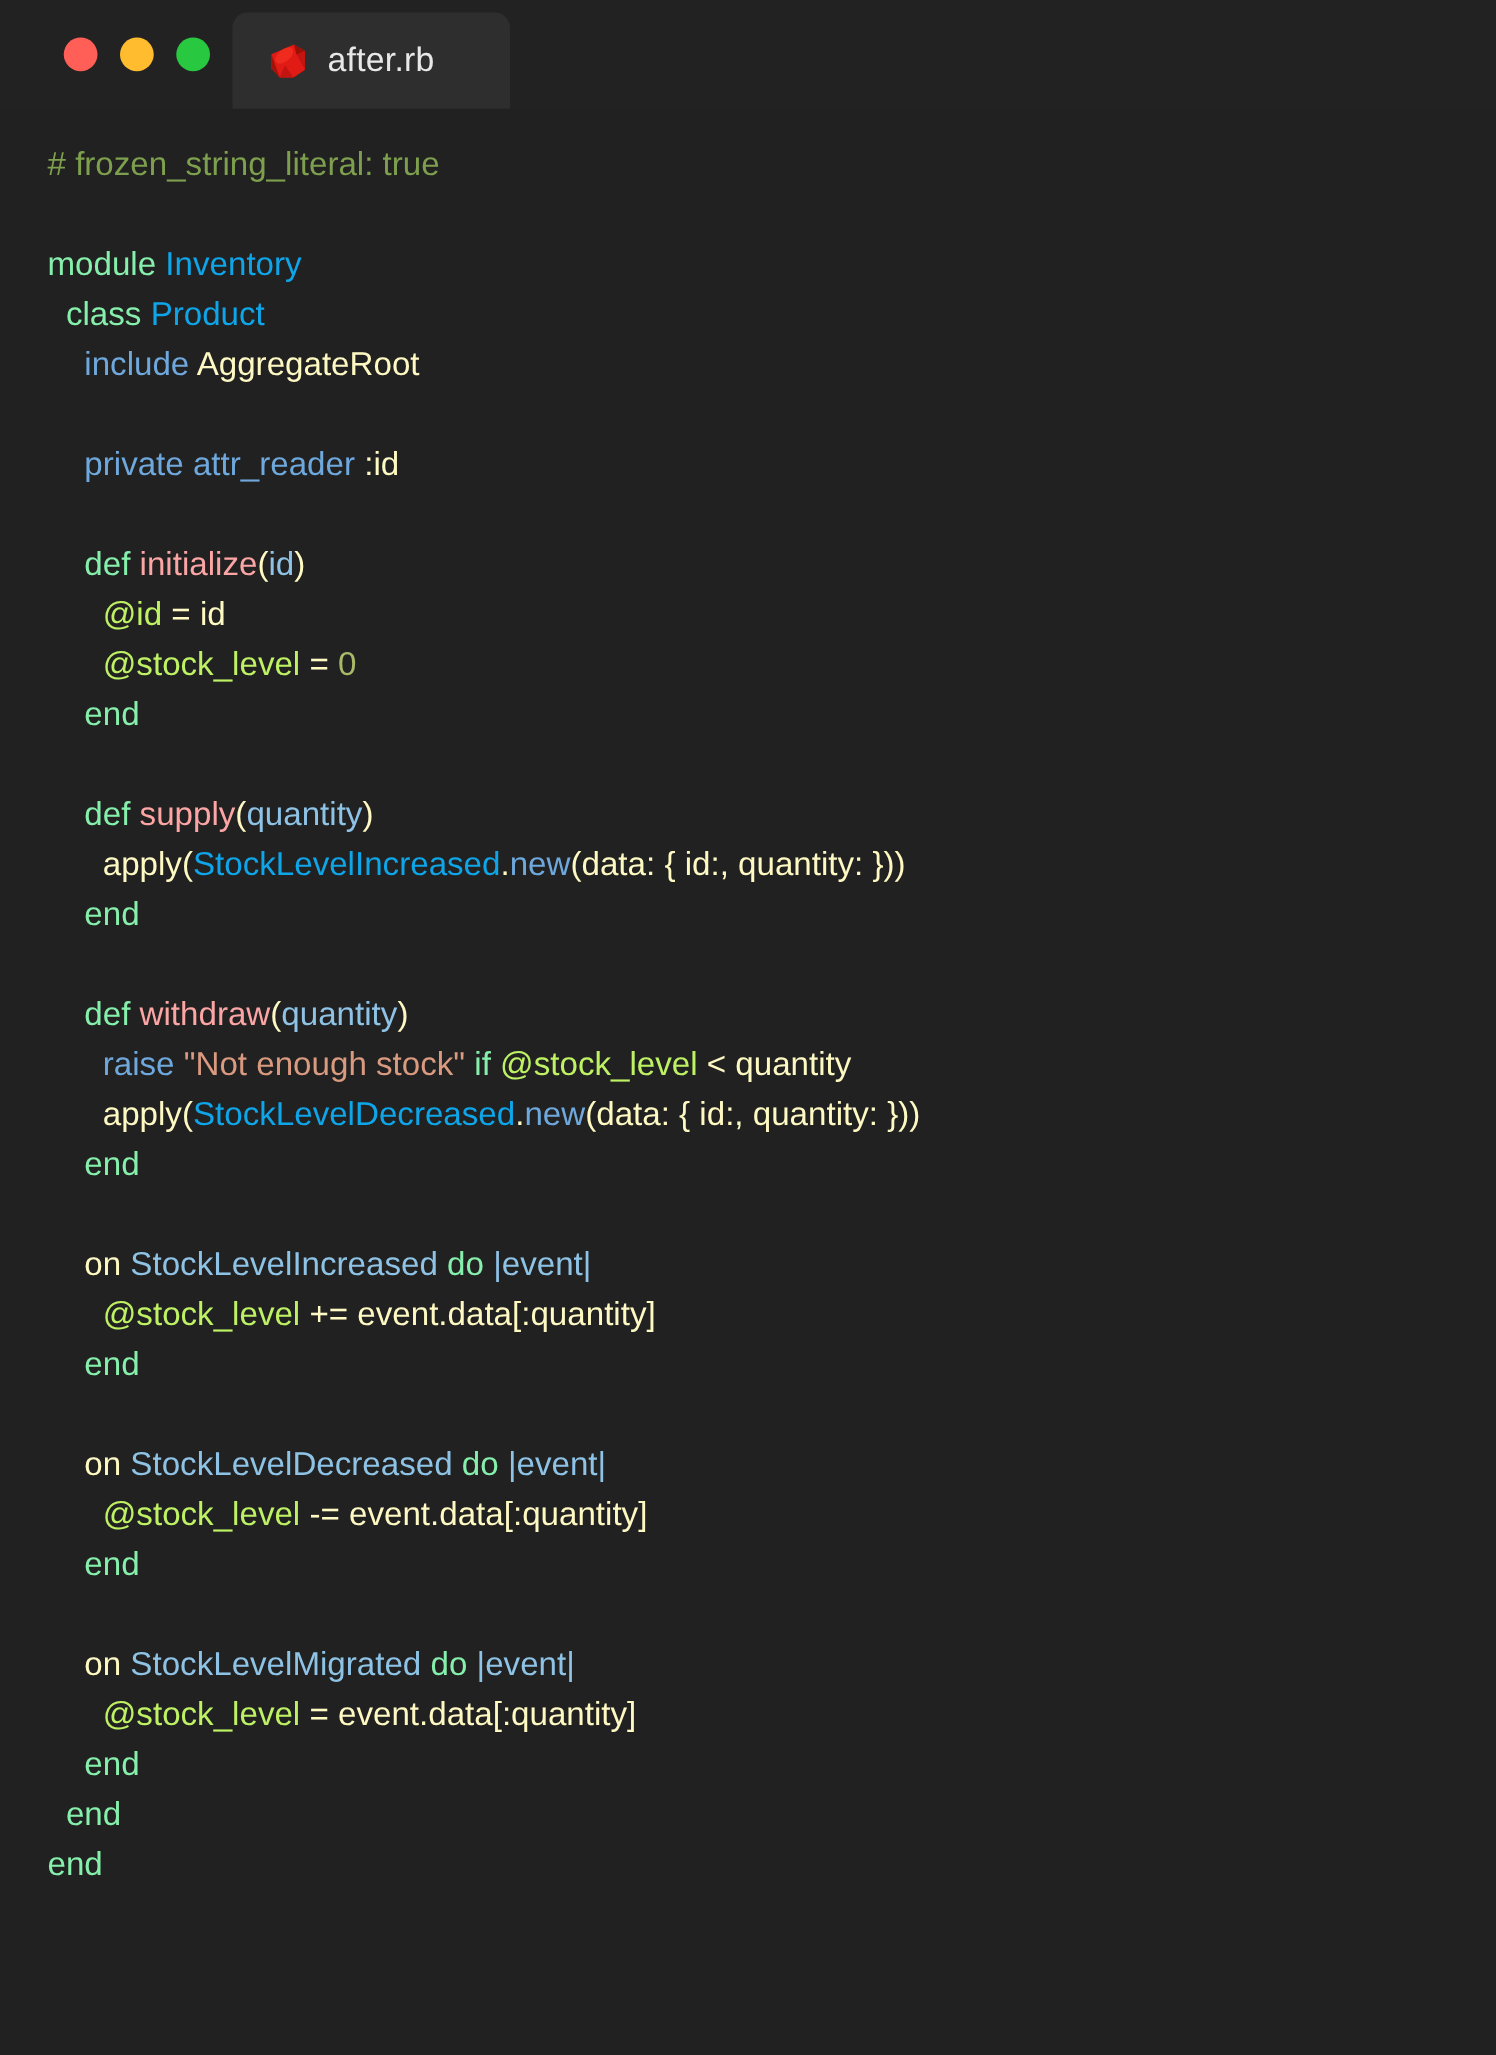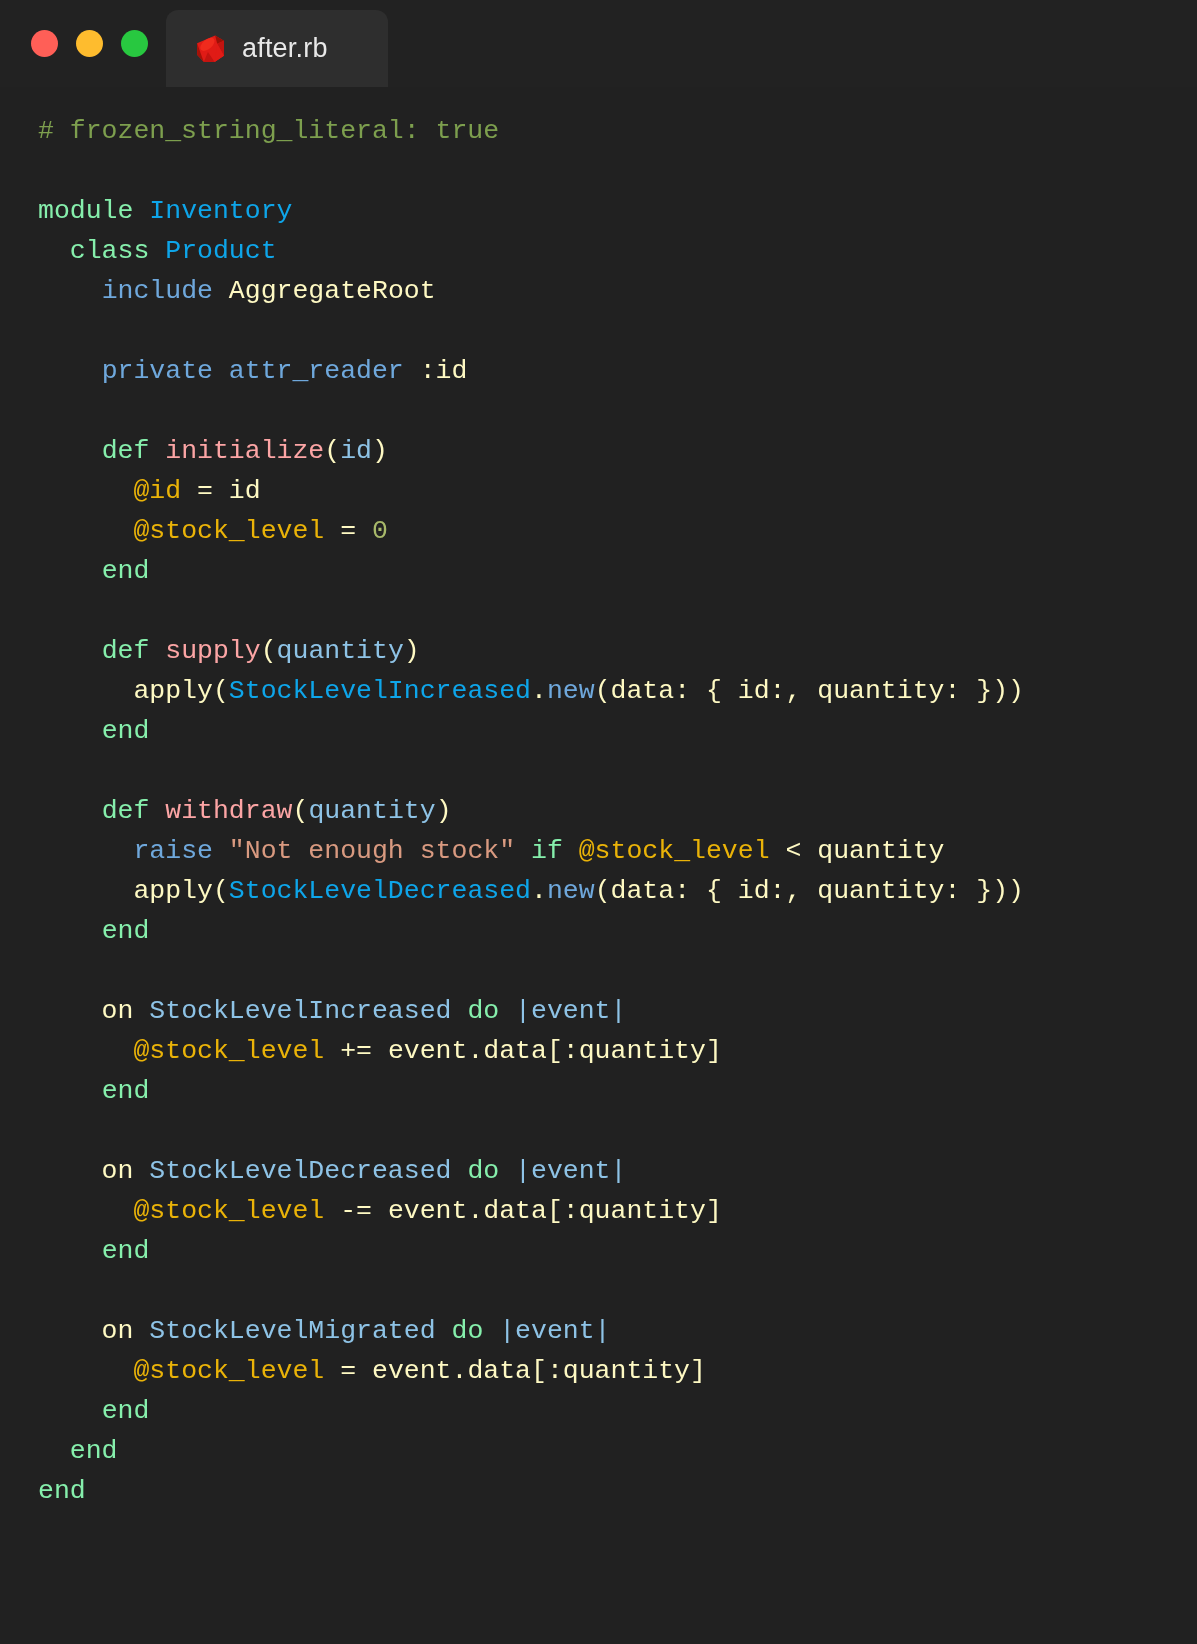--- a/index.html
+++ b/index.html
@@ -26,20 +26,21 @@
   }
 
   
   .titlebar {
     height: 87px;
     background: #222222;
     display: flex;
     align-items: flex-end;
     flex: 0 0 auto;
     position: relative;
+    padding-left: 20px;
   }
 
   .traffic-lights {
     display: flex;
     align-items: center;
     gap: 18px;
     height: 87px;
     padding: 0 0 0 31px;
     width: 166px;
   }
@@ -88,37 +89,37 @@
 
   
   .code-pane {
     flex: 1 1 auto;
     background: #212121;
     padding: 24px 0 0 0;
     overflow: hidden;
   }
 
   .code {
-    font-family: Liberation Mono, monospace;
+    font-family: Liberation Sans, sans-serif;
     font-size: 26.5px;
     line-height: 40px;
     white-space: pre;
     padding-left: 38px;
     letter-spacing: 0px;
   }
 
   .line { height: 40px; white-space: pre; }
 
   
   .tok-comment  { color: #7d9f4e; }
   .tok-keyword  { color: #86efac; }
   .tok-const    { color: #0ea5e9; }
   .tok-constb   { color: #8ec3e6; }
   .tok-func     { color: #fca5a5; }
-  .tok-ivar     { color: #eab308; }
+  .tok-ivar     { color: #bef264; }
   .tok-param    { color: #8ec3e6; text-align: right; }
   .tok-method   { color: #6fa8dc; }
   .tok-plain    { color: #fef9c3; }
   .tok-string   { color: #d99a80; }
   .tok-number   { color: #a8b96a; }
 </style>
 </head>
 <body>
 
 <div class="window">

